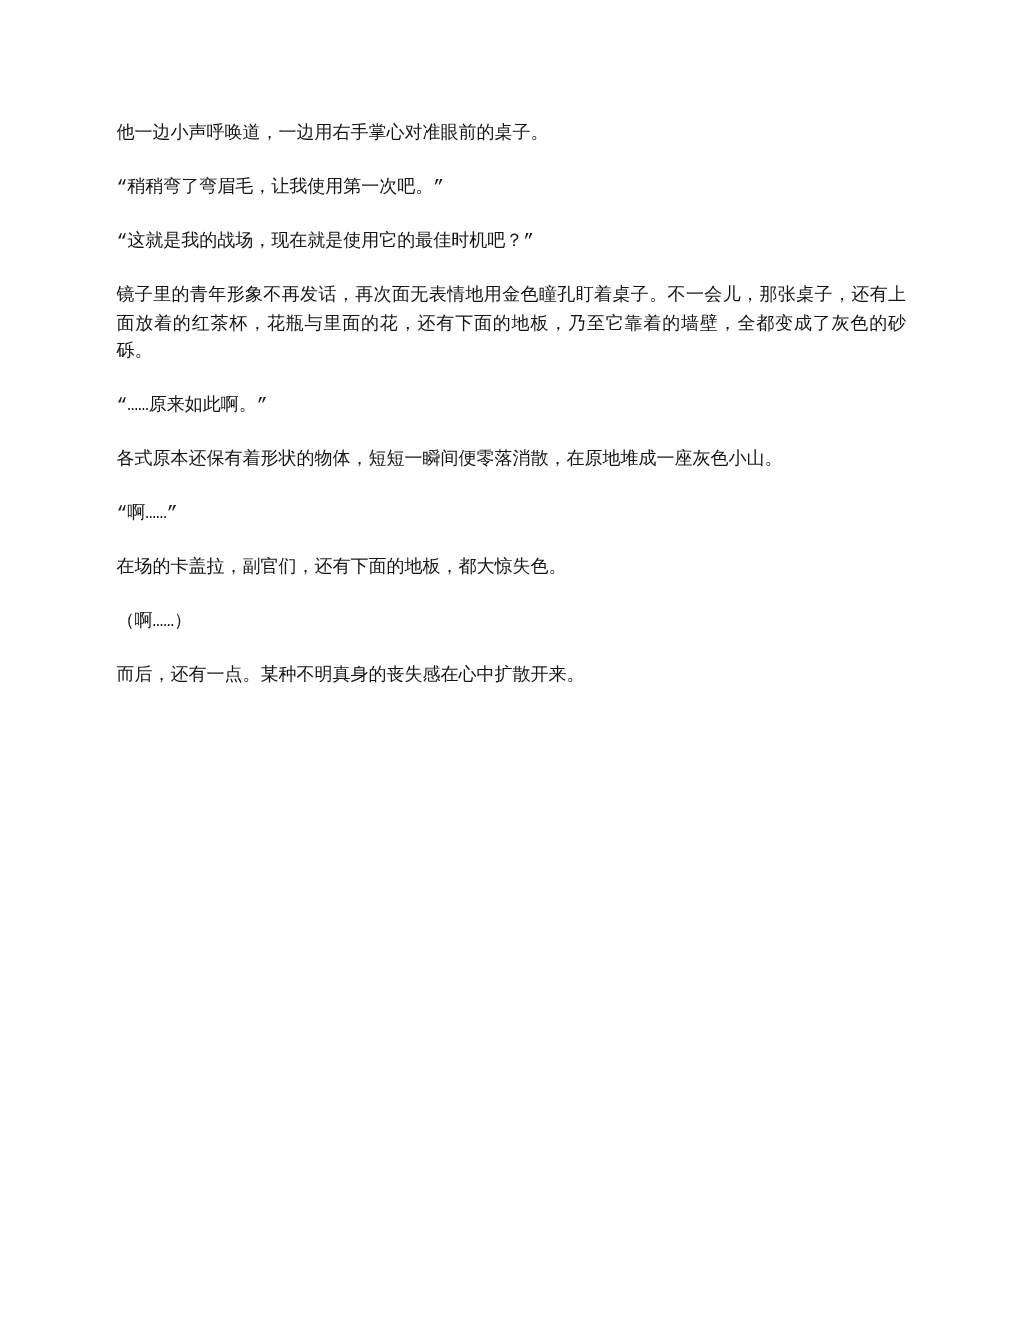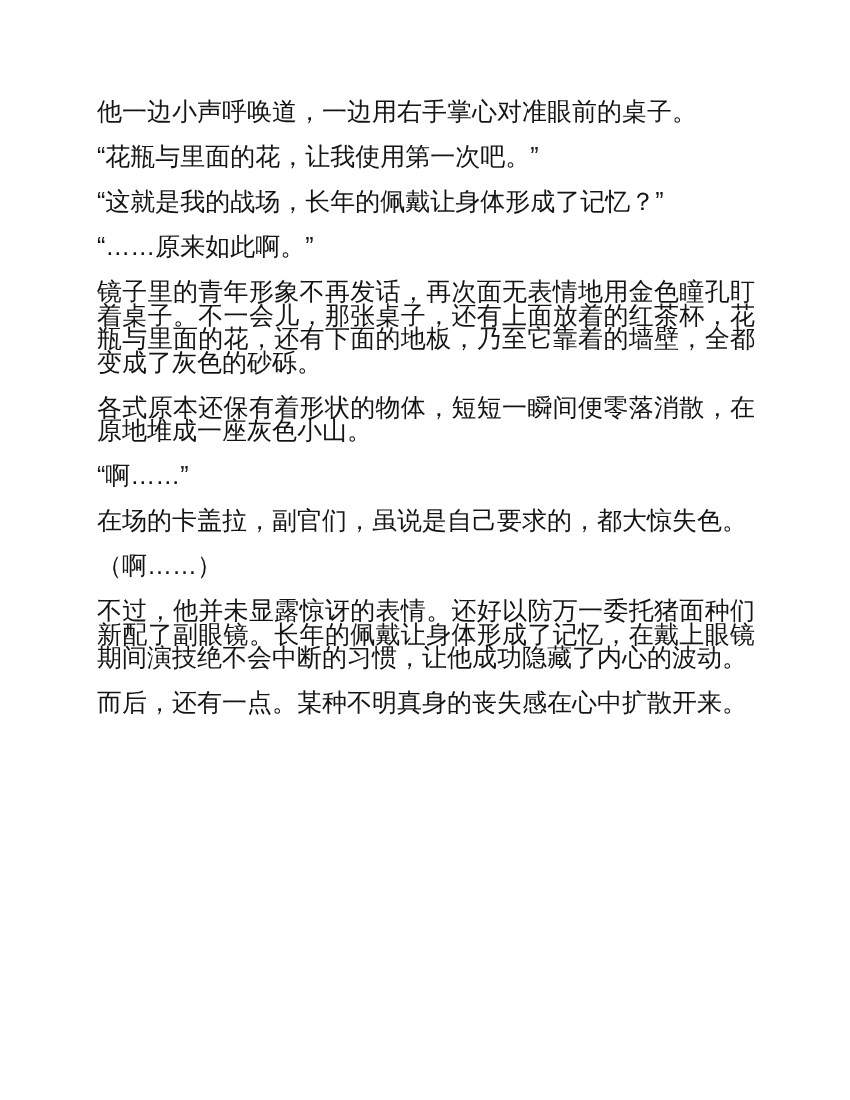--- a/index.html
+++ b/index.html
@@ -17,39 +17,38 @@
     width: 850px;
     height: 1100px;
     padding: 100px 0 0 97px;
     background: #ffffff;
   }
   .text-column {
     width: 658px;
   }
   .text-column p {
     margin: 0 0 21.5px 0;
-    font-family: Liberation Sans, sans-serif;
-    font-size: 25px;
+    font-family: Liberation Mono, monospace;
+    font-size: 15px;
     line-height: 23.5px;
     color: #141414;
     text-align: justify;
     letter-spacing: 0;
     word-break: normal;
   }
 </style>
 </head>
 <body>
 
 <div class="page">
   <div class="text-column">
     <p>他一边小声呼唤道，一边用右手掌心对准眼前的桌子。</p>
-    <p>“花瓶与里面的花，让我使用第一次吧。”</p>
-    <p>“这就是我的战场，长年的佩戴让身体形成了记忆？”</p>
+    <p>“稍稍弯了弯眉毛，让我使用第一次吧。”</p>
+    <p>“这就是我的战场，现在就是使用它的最佳时机吧？”</p>
+    <p>镜子里的青年形象不再发话，再次面无表情地用金色瞳孔盯着桌子。不一会儿，那张桌子，还有上面放着的红茶杯，花瓶与里面的花，还有下面的地板，乃至它靠着的墙壁，全都变成了灰色的砂砾。</p>
     <p>“……原来如此啊。”</p>
-    <p>镜子里的青年形象不再发话，再次面无表情地用金色瞳孔盯着桌子。不一会儿，那张桌子，还有上面放着的红茶杯，花瓶与里面的花，还有下面的地板，乃至它靠着的墙壁，全都变成了灰色的砂砾。</p>
     <p>各式原本还保有着形状的物体，短短一瞬间便零落消散，在原地堆成一座灰色小山。</p>
     <p>“啊……”</p>
-    <p>在场的卡盖拉，副官们，虽说是自己要求的，都大惊失色。</p>
+    <p>在场的卡盖拉，副官们，还有下面的地板，都大惊失色。</p>
     <p>（啊……）</p>
-    <p>不过，他并未显露惊讶的表情。还好以防万一委托猪面种们新配了副眼镜。长年的佩戴让身体形成了记忆，在戴上眼镜期间演技绝不会中断的习惯，让他成功隐藏了内心的波动。</p>
     <p>而后，还有一点。某种不明真身的丧失感在心中扩散开来。</p>
   </div>
 </div>
 
 </body></html>

